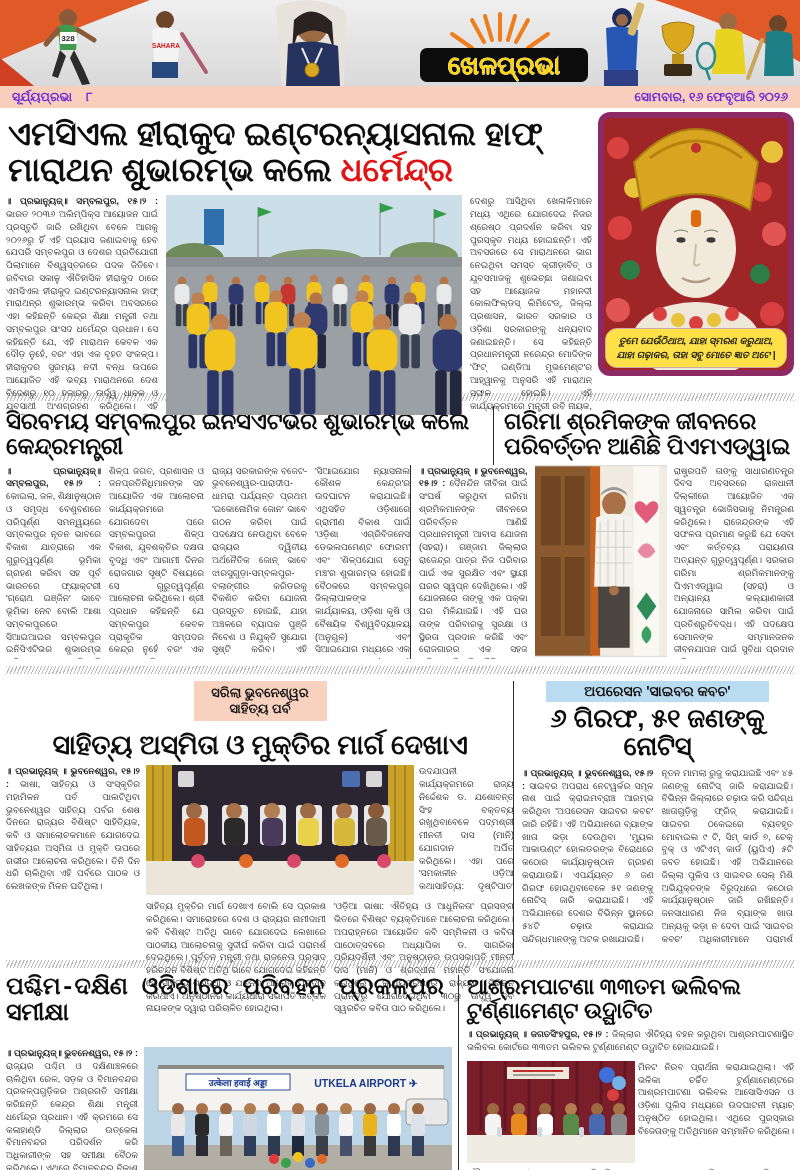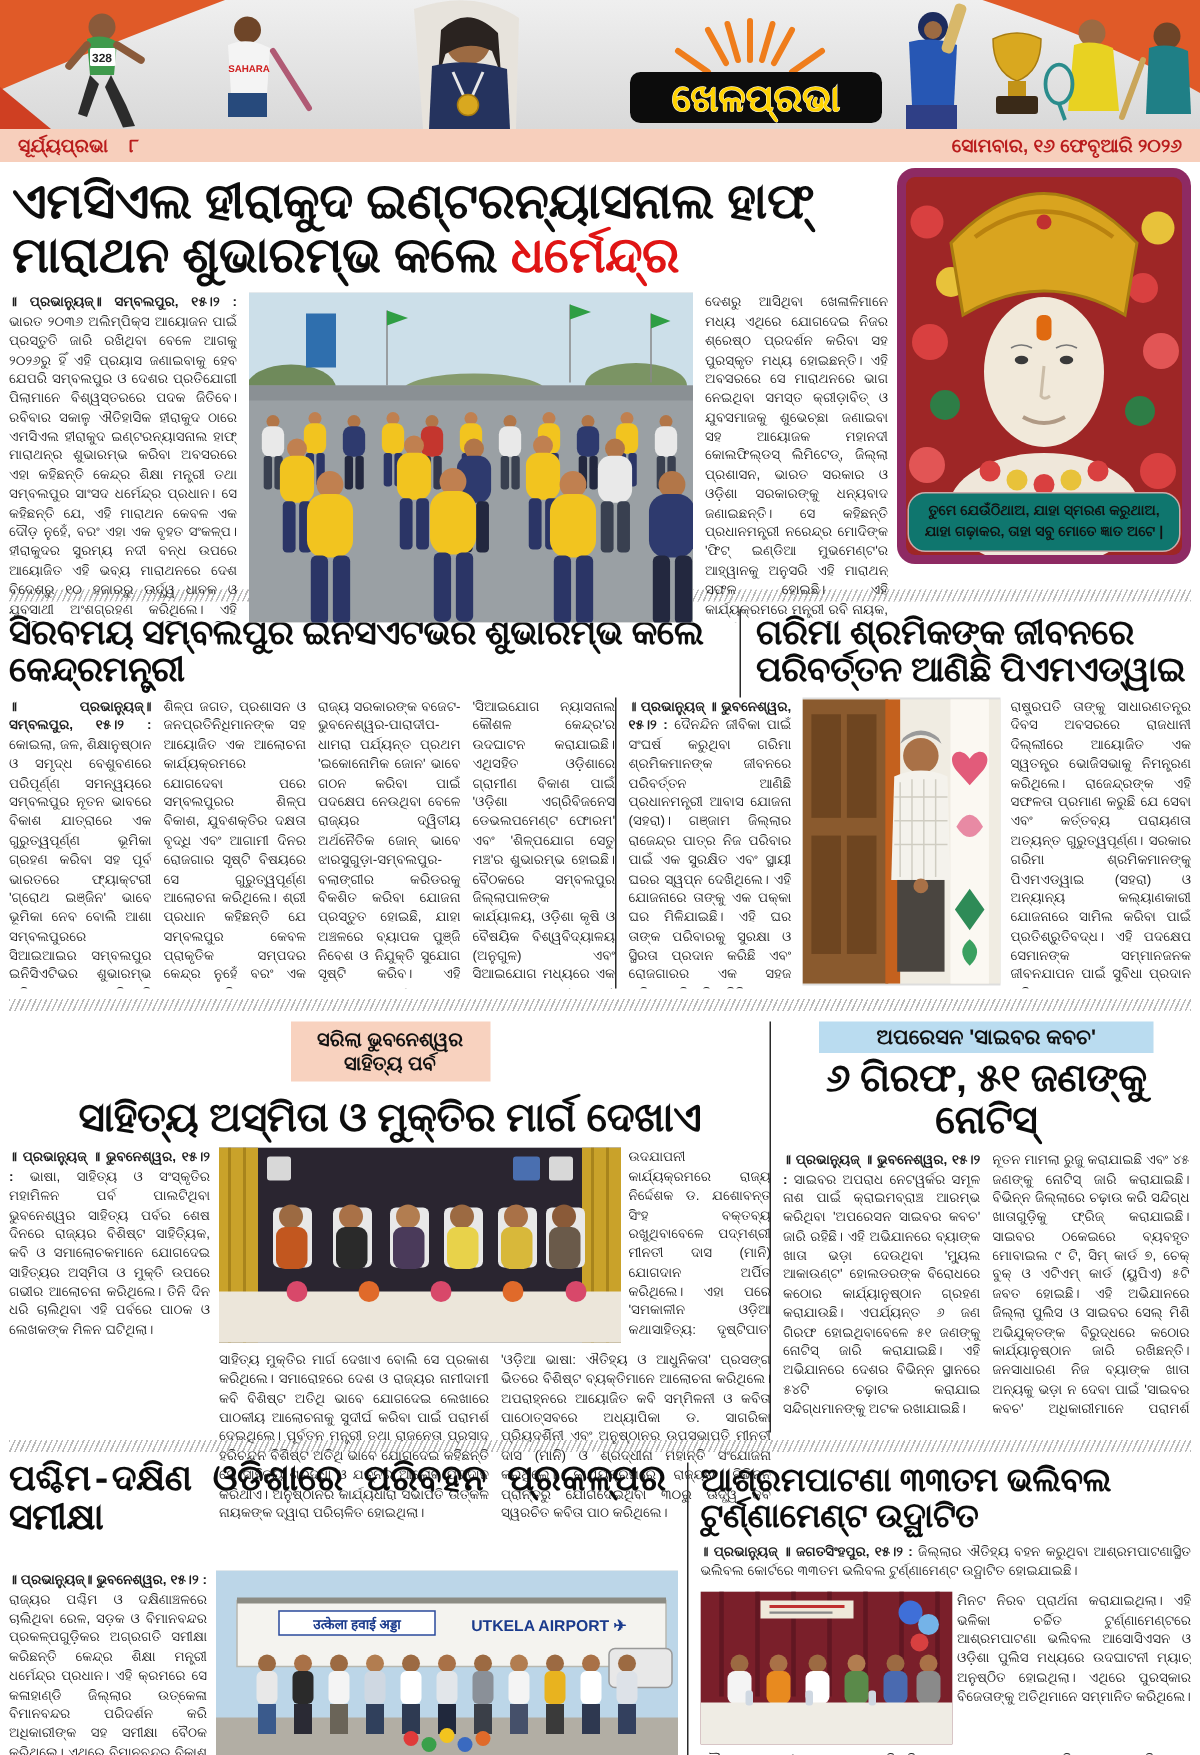--- a/index.html
+++ b/index.html
@@ -5,41 +5,41 @@
   * { margin:0; padding:0; box-sizing:border-box; }
   html,body { background:#777; }
   body { font-family:"Liberation Sans", sans-serif; }
   .page{ position:relative; width:800px; height:1170px; margin:0 auto; background:#fff; overflow:hidden; color:#111;}
 
   
   .masthead{ position:relative; width:800px; height:86px; overflow:hidden; }
   .masthead svg{ display:block; }
 
   
-  .datebar{ height:22px; background:#f7cfbc; display:flex; align-items:center; justify-content:space-between; padding:0 12px; font-size:12.5px; font-weight:bold; color:#b91c1c;}
+  .datebar{ height:22px; background:#f7cfbc; display:flex; align-items:center; justify-content:space-between; padding:0 12px; font-size:12.5px; font-weight:bold; color:#6d28d9;}
   .datebar .brand{ display:flex; gap:14px; align-items:baseline;}
 
   
   .headline{ font-weight:bold; color:#0d0d0d; line-height:1.08; letter-spacing:-.3px;}
   .red{ color:#e01414; }
   .col{ font-size:9px; line-height:1.42; text-align:justify; color:#1c1c1c; overflow:hidden; }
   .col b{ font-weight:bold; }
   .hatch{ height:8px; margin:3px 6px; background:repeating-linear-gradient(115deg,#b9b9b9 0 1px,#ffffff 1px 3.2px); }
   .photo{ display:block; background:#ddd; }
 
   
   .story1{ position:relative; padding:6px 6px 2px 6px; height:282px;}
   .story1 .headbox{ width:586px; }
   .story1 h1{ font-size:33px; margin:2px 0 8px 2px; }
   .story1 .bodyrow{ display:flex; gap:8px; width:586px; height:220px;}
   .story1 .c1{ width:152px; }
   .story1 .c2{ width:122px; }
   .sai{ position:absolute; top:4px; right:6px; width:196px; height:264px; background:#8e2a63; border-radius:12px; padding:6px; }
   .sai svg{ border-radius:6px; }
-  .sai .cap{ position:absolute; left:7px; right:7px; bottom:8px; background:#0f766e; border:1px solid #caa; border-radius:12px; padding:5px 7px; font-size:9.5px; font-weight:bold; text-align:center; line-height:1.45;}
+  .sai .cap{ position:absolute; left:7px; right:7px; bottom:8px; background:#fde047; border:1px solid #caa; border-radius:12px; padding:5px 7px; font-size:9.5px; font-weight:bold; text-align:center; line-height:1.45;font-style:italic;}
 
   
   .row2{ padding:2px 6px 4px 6px; }
   .row2 .heads{ display:flex; }
   .row2 .heads .h-left{ width:487px; font-size:23px; padding:3px 6px 6px 0;}
   .row2 .heads .h-right{ width:301px; font-size:23px; padding:3px 0 6px 10px; border-left:1px solid #2a2a2a;}
   .row2 .bodies{ display:flex; height:194px; }
   .row2 .cii-body{ width:404px; display:flex; gap:8px;}
   .row2 .cii-body .col{ flex:1; }
   .row2 .gar-body{ width:384px; display:flex; gap:7px; padding-left:8px; border-left:1px solid #2a2a2a; margin-left:0;}

